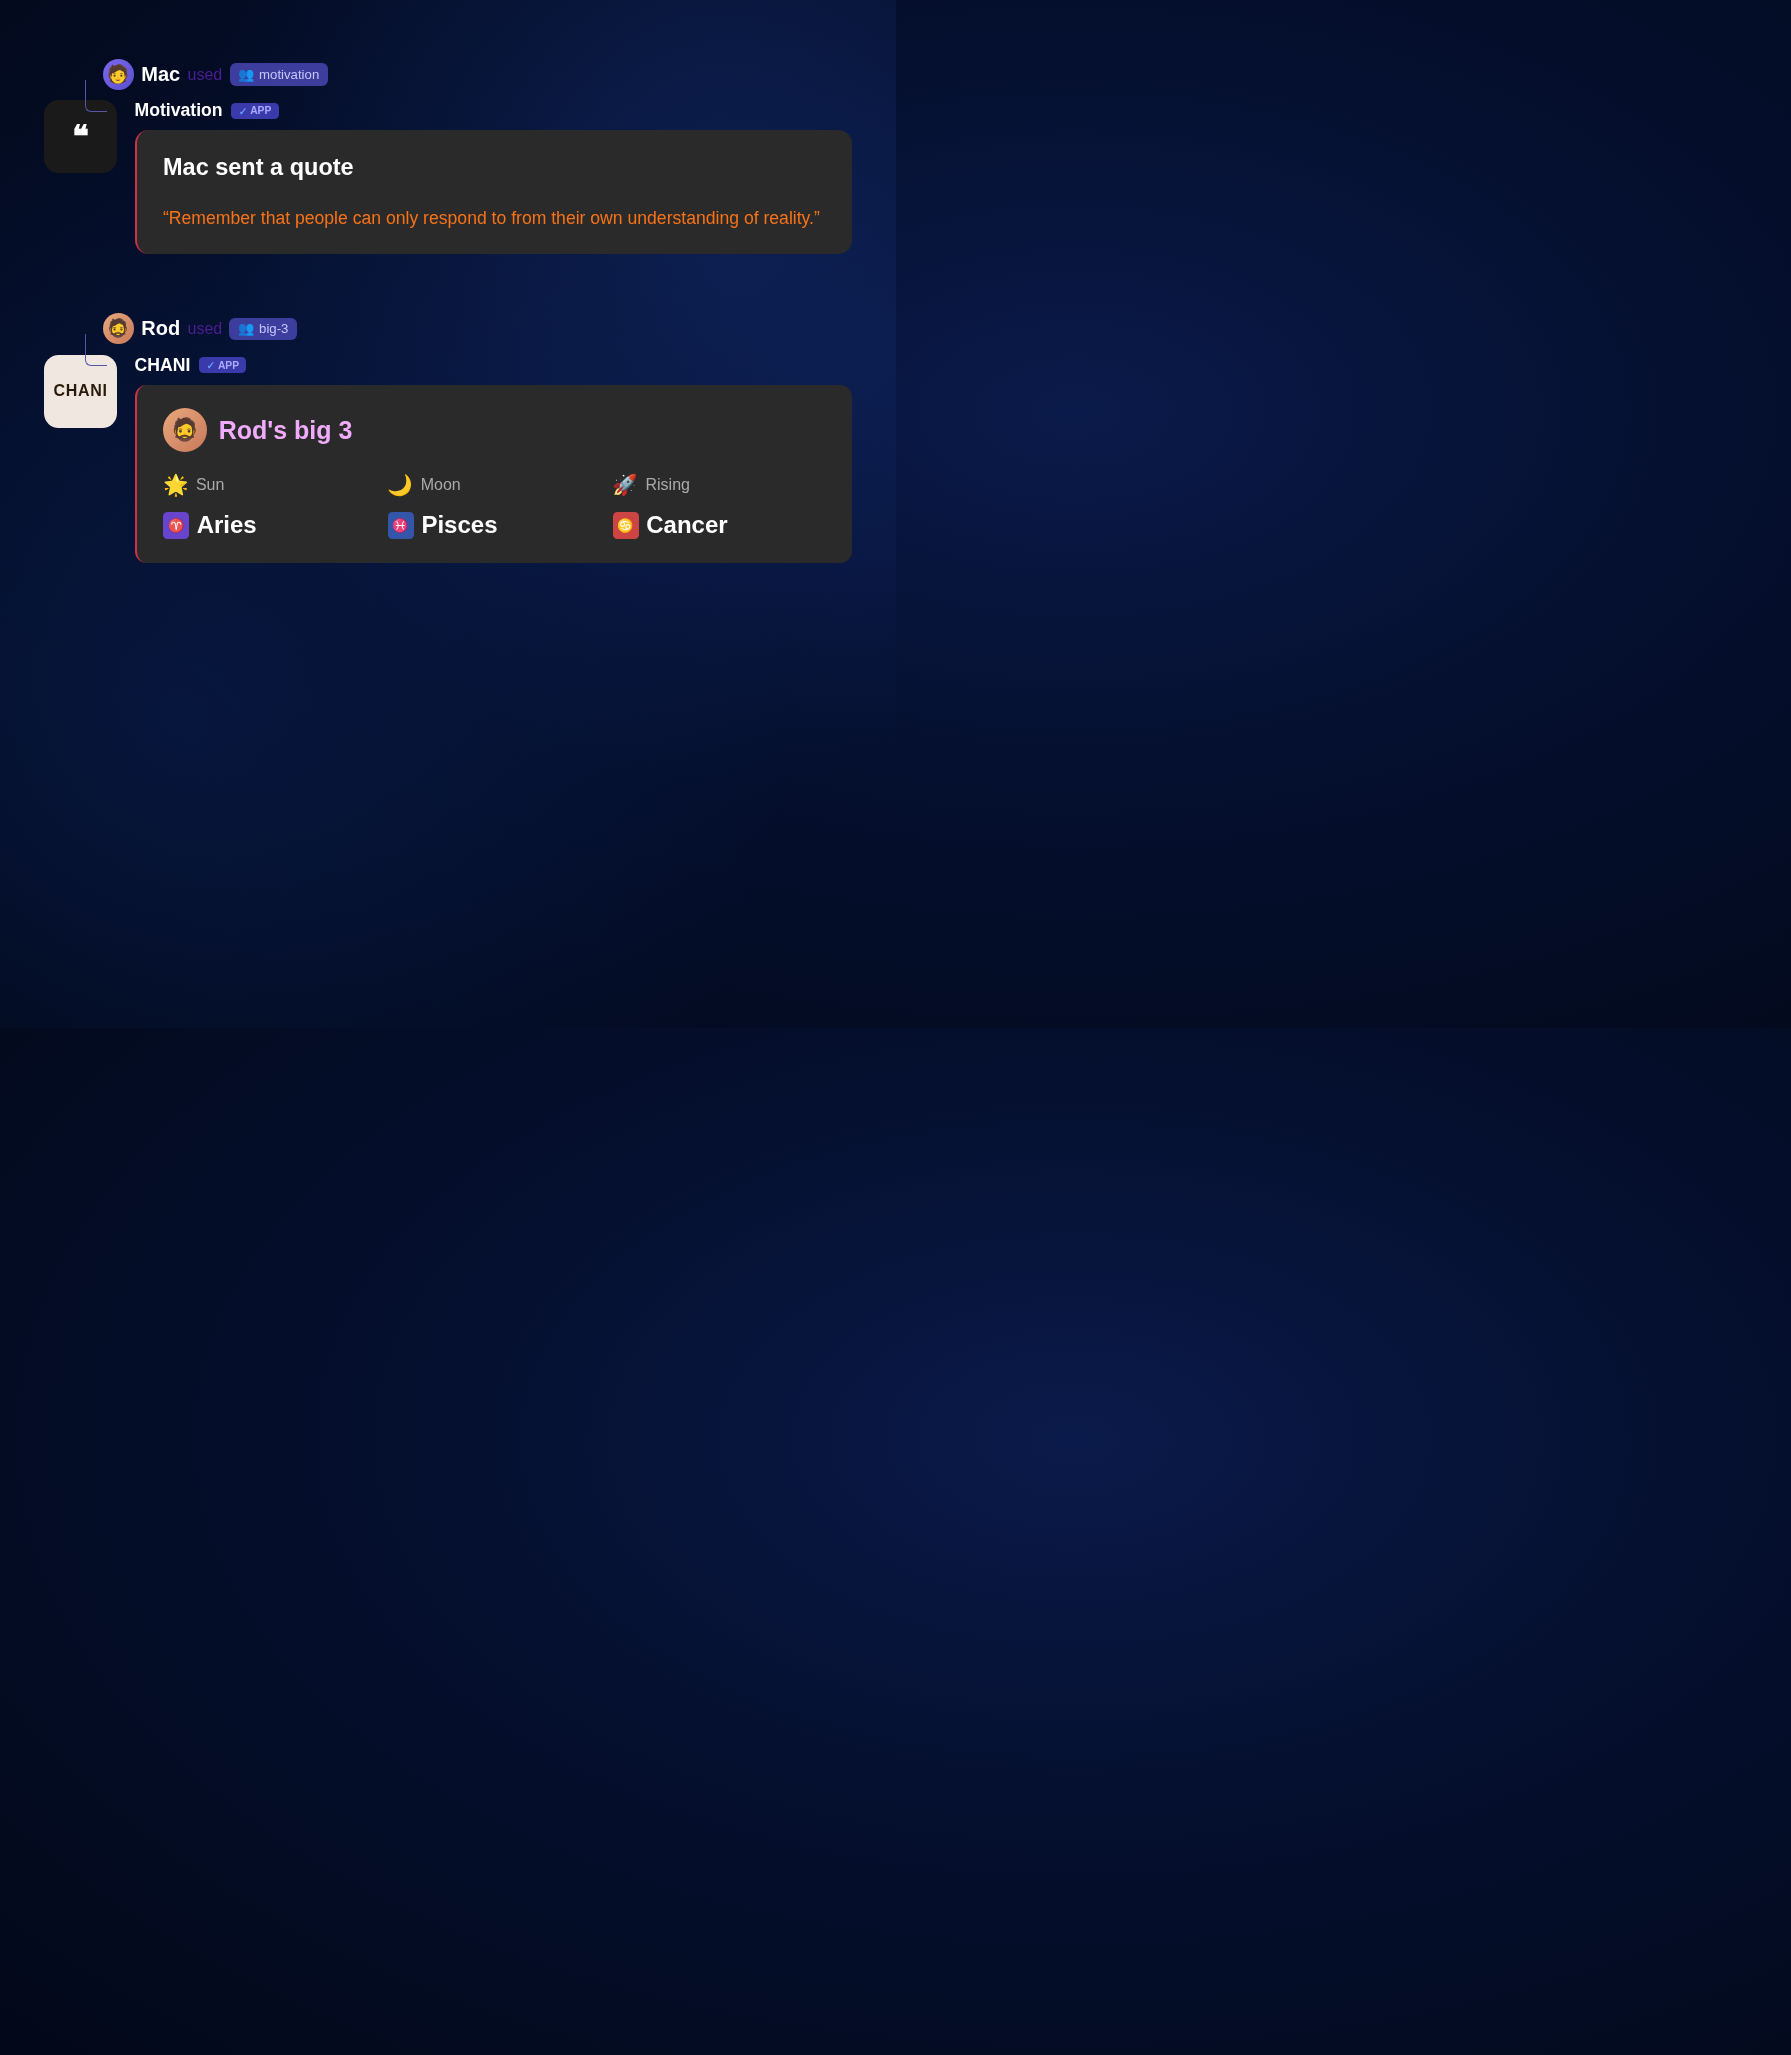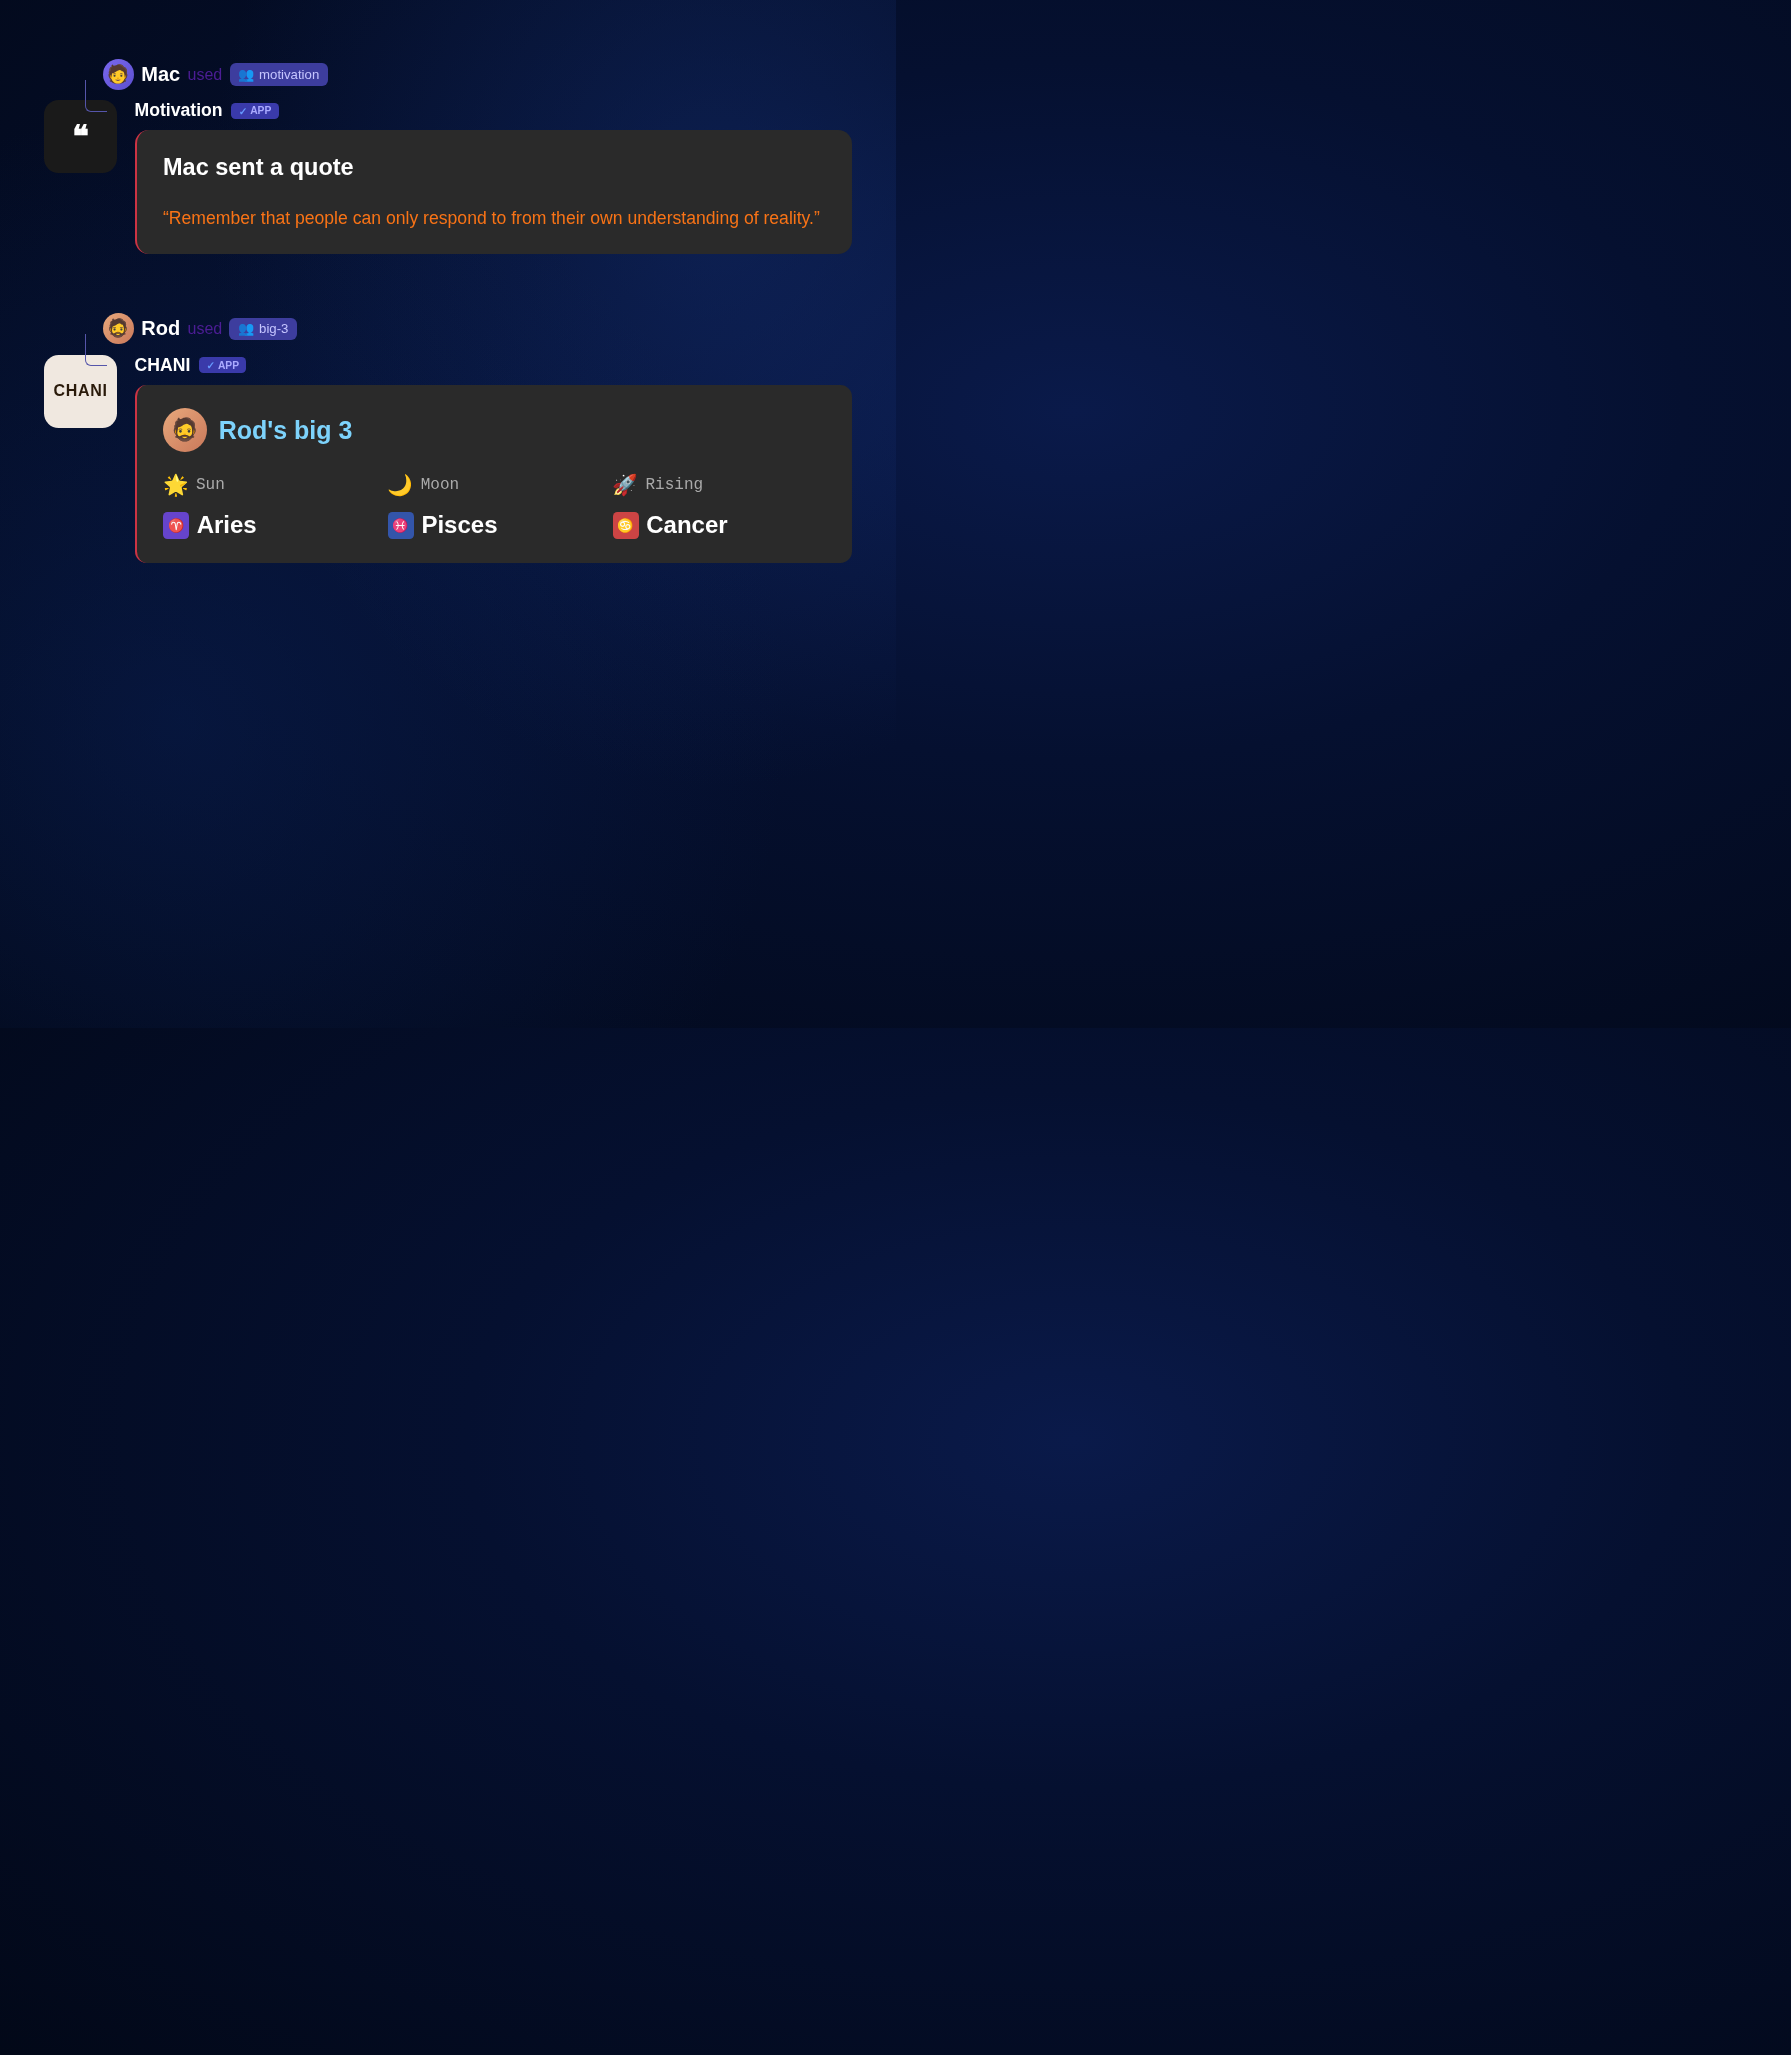--- a/index.html
+++ b/index.html
@@ -208,21 +208,21 @@
       display: flex;
       align-items: center;
       justify-content: center;
       font-size: 20.6px;
       overflow: hidden;
     }
 
     .chani-title {
       font-size: 25px;
       font-weight: 700;
-      color: #7dd3fc;
+      color: #f0abfc;
     }
 
     .big3-grid {
       display: grid;
       grid-template-columns: 1fr 1fr 1fr;
       gap: 14.7px 11.7px;
     }
 
     .big3-item {
       display: flex;
@@ -234,21 +234,20 @@
     }
 
     .big3-item .emoji {
       font-size: 20.6px;
     }
 
     .big3-label {
       font-size: 16px;
       color: #aaaaaa;
       font-weight: 500;
-      font-family: Liberation Mono, monospace;
     }
 
     .big3-value {
       font-size: 24px;
       font-weight: 700;
       color: #ffffff;
     }
 
     .big3-sign-item {
       display: flex;

